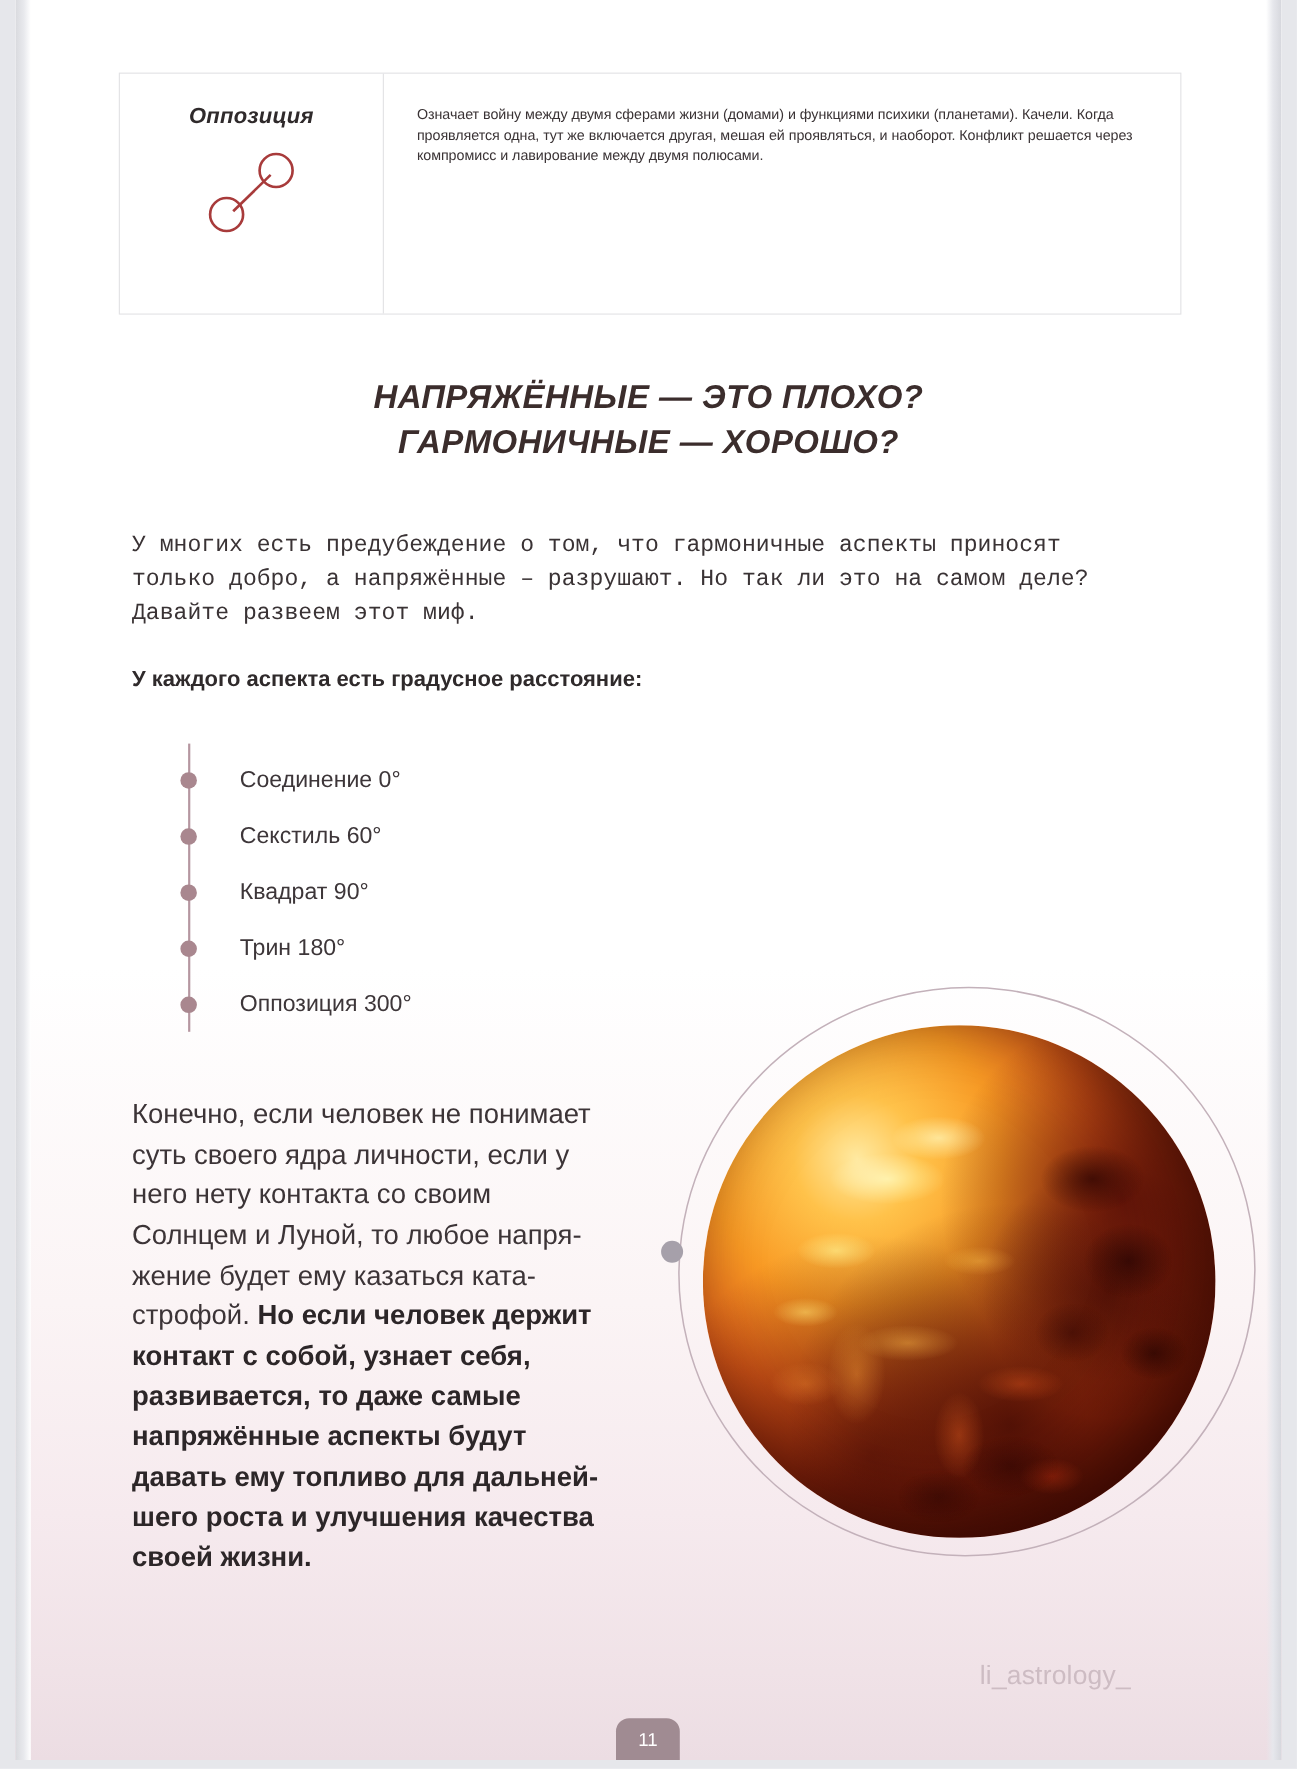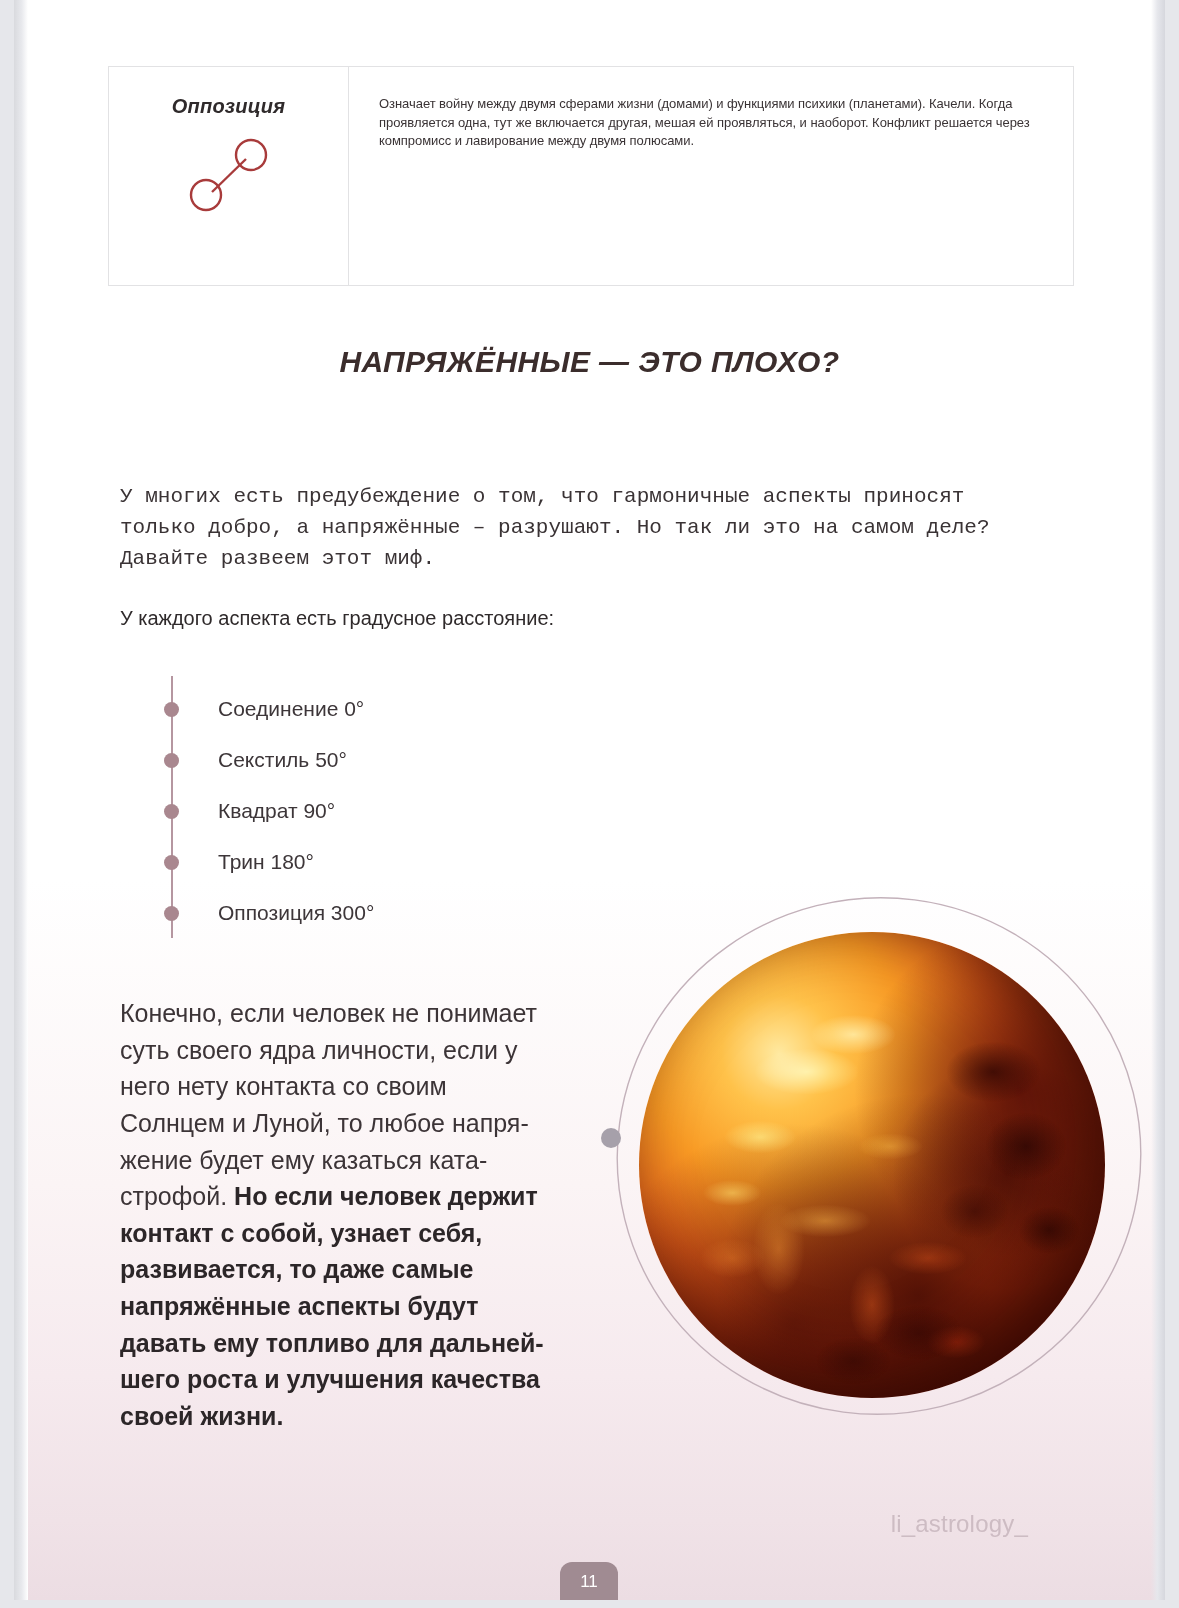--- a/index.html
+++ b/index.html
@@ -116,21 +116,21 @@
     line-height: 1.48;
     color: #3a3335;
     font-family: Liberation Mono, monospace;
   }
 
   .sub-bold {
     position: absolute;
     left: 106px;
     top: 607px;
     font-size: 20px;
-    font-weight: normal;
+    font-weight: bold;
     color: #2f2a2b;
   }
 
   
   .timeline {
     position: absolute;
     left: 140px;
     top: 676px;
     width: 420px;
     height: 268px;
@@ -290,36 +290,37 @@
     </div>
 
     <div class="aspect-cell-right">
       <div class="aspect-desc">Означает войну между двумя сферами жизни (домами) и функциями психики (планетами). Качели. Когда проявляет­ся одна, тут же включается другая, мешая ей проявляться, и наоборот.
 Конфликт решается через компромисс и лавирование между двумя полюсами.</div>
     </div>
   </div>
 
   <div class="main-heading">
     <span>НАПРЯЖЁННЫЕ — ЭТО ПЛОХО?</span>
+    <span class="l2">ГАРМОНИЧНЫЕ — ХОРОШО?</span>
   </div>
 
   <div class="intro-par">У многих есть предубеждение о том, что гармоничные аспекты приносят только добро, а напряжённые – разрушают. Но так ли это на самом деле? Давайте развеем этот миф.</div>
 
   <div class="sub-bold">У каждого аспекта есть градусное расстояние:</div>
 
   <div class="timeline">
     <div class="timeline-axis"></div>
 
     <div class="tl-item" style="top:20px">
       <span class="tl-dot"></span>
       <span class="tl-label">Соединение 0°</span>
     </div>
     <div class="tl-item" style="top:71px">
       <span class="tl-dot"></span>
-      <span class="tl-label">Секстиль 50°</span>
+      <span class="tl-label">Секстиль 60°</span>
     </div>
     <div class="tl-item" style="top:122px">
       <span class="tl-dot"></span>
       <span class="tl-label">Квадрат 90°</span>
     </div>
     <div class="tl-item" style="top:173px">
       <span class="tl-dot"></span>
       <span class="tl-label">Трин 180°</span>
     </div>
     <div class="tl-item" style="top:224px">

